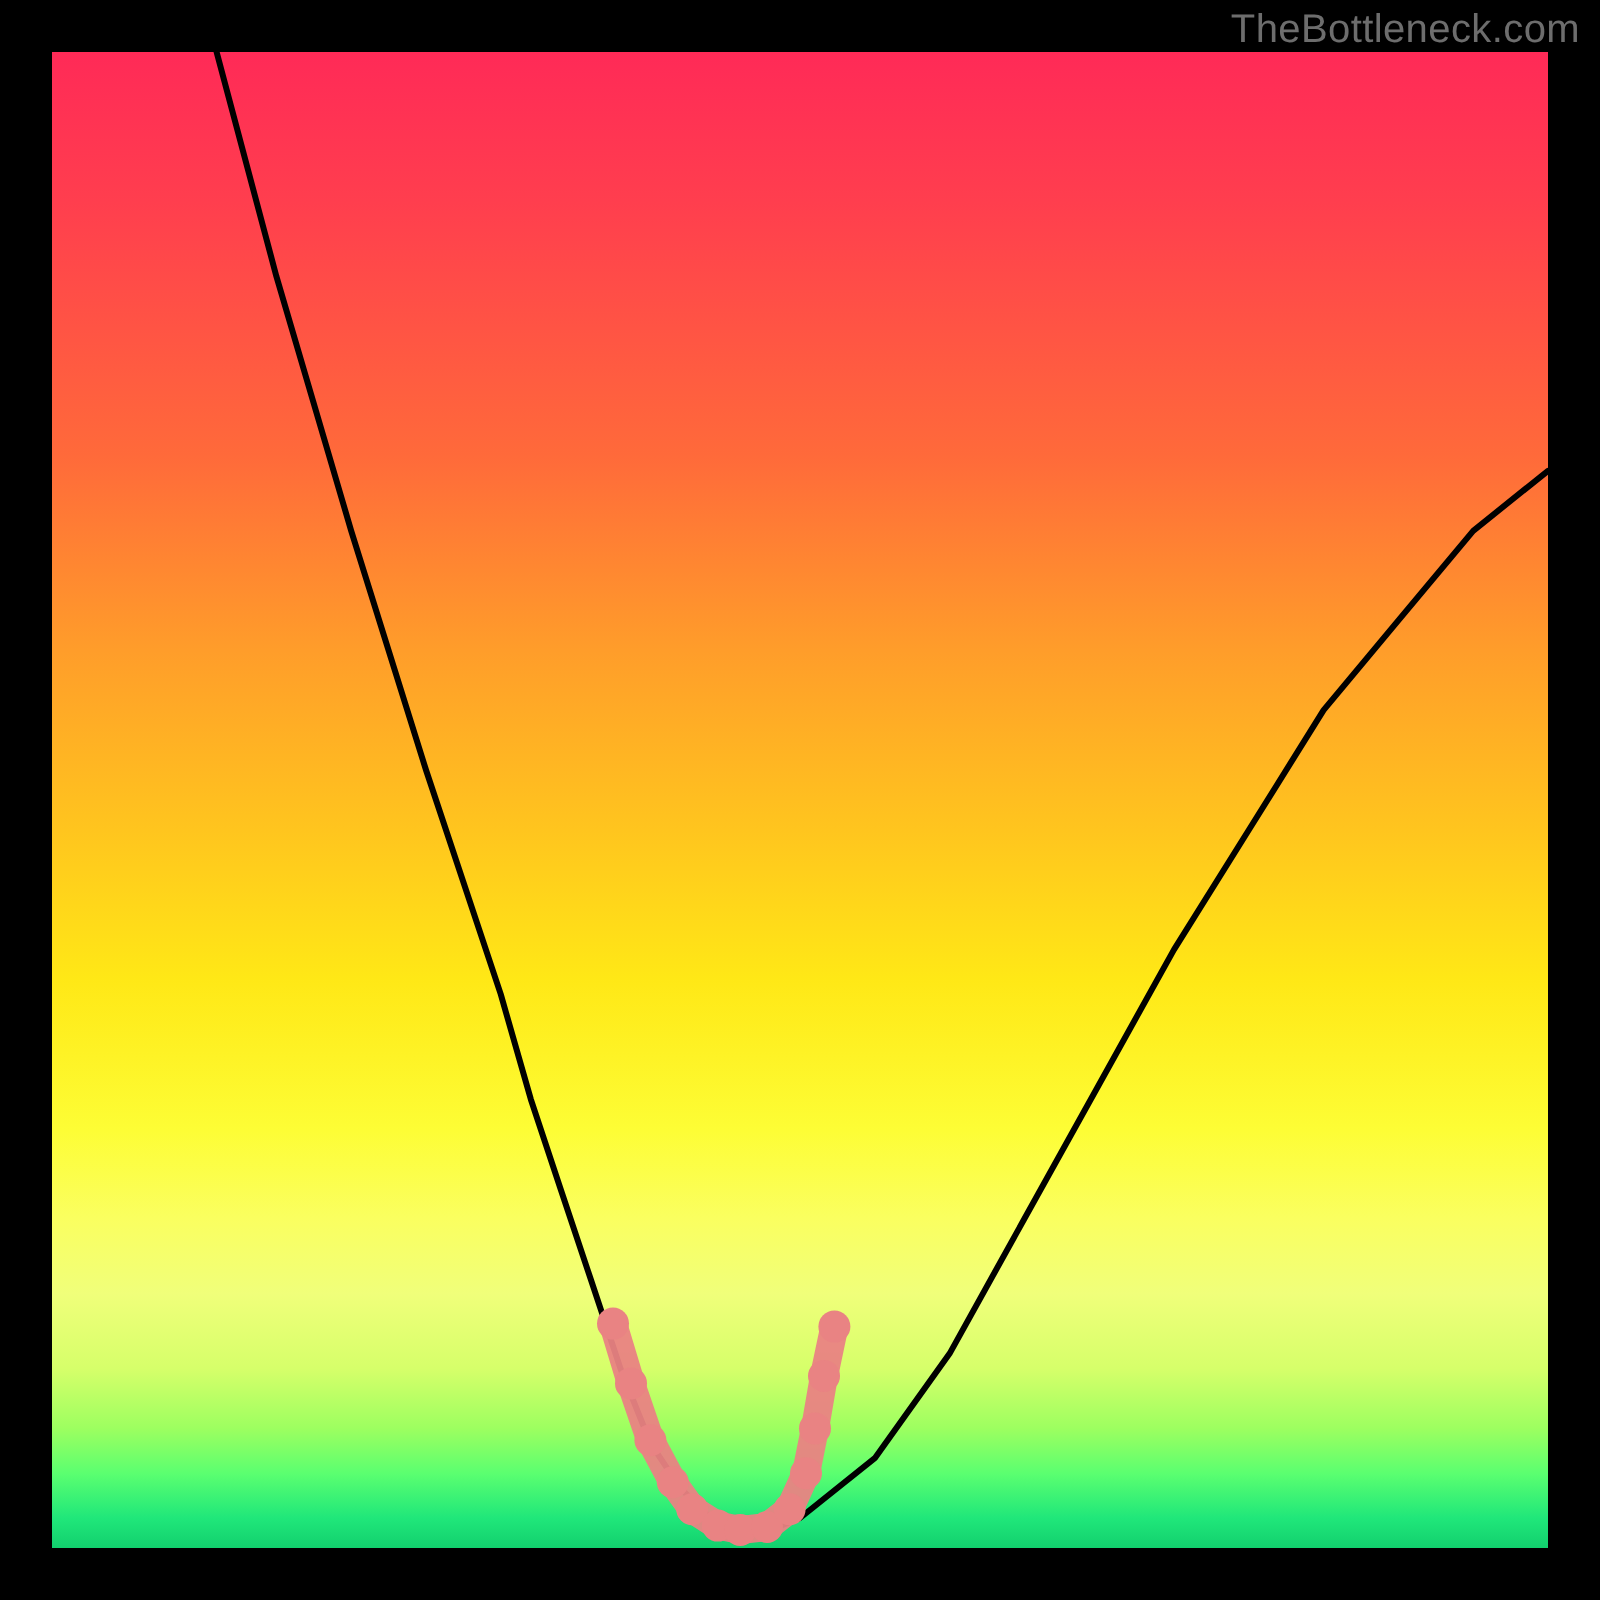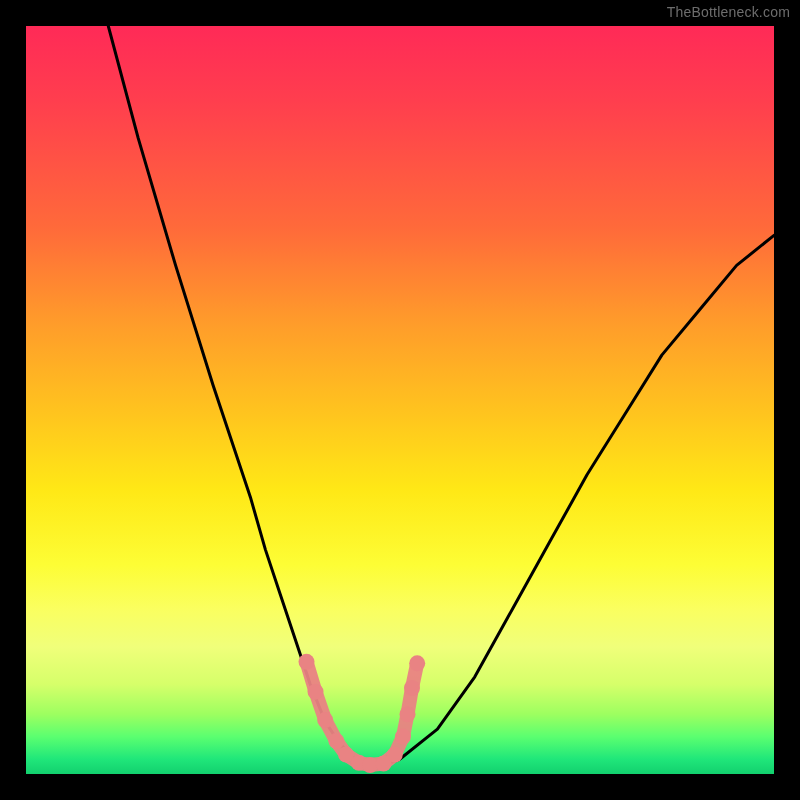--- a/index.html
+++ b/index.html
@@ -47,21 +47,21 @@
   .plot svg {
     position: absolute;
     left: 0;
     top: 0;
   }
   .watermark {
     position: absolute;
     top: 4px;
     right: 10px;
     color: #6d6d6d;
-    font-size: 14px;
+    font-size: 20px;
     font-weight: 500;
     letter-spacing: 0.2px;
     user-select: none;
   }
 </style>
 </head>
 <body>
 
 <div class="frame">
   <div class="watermark">TheBottleneck.com</div>

